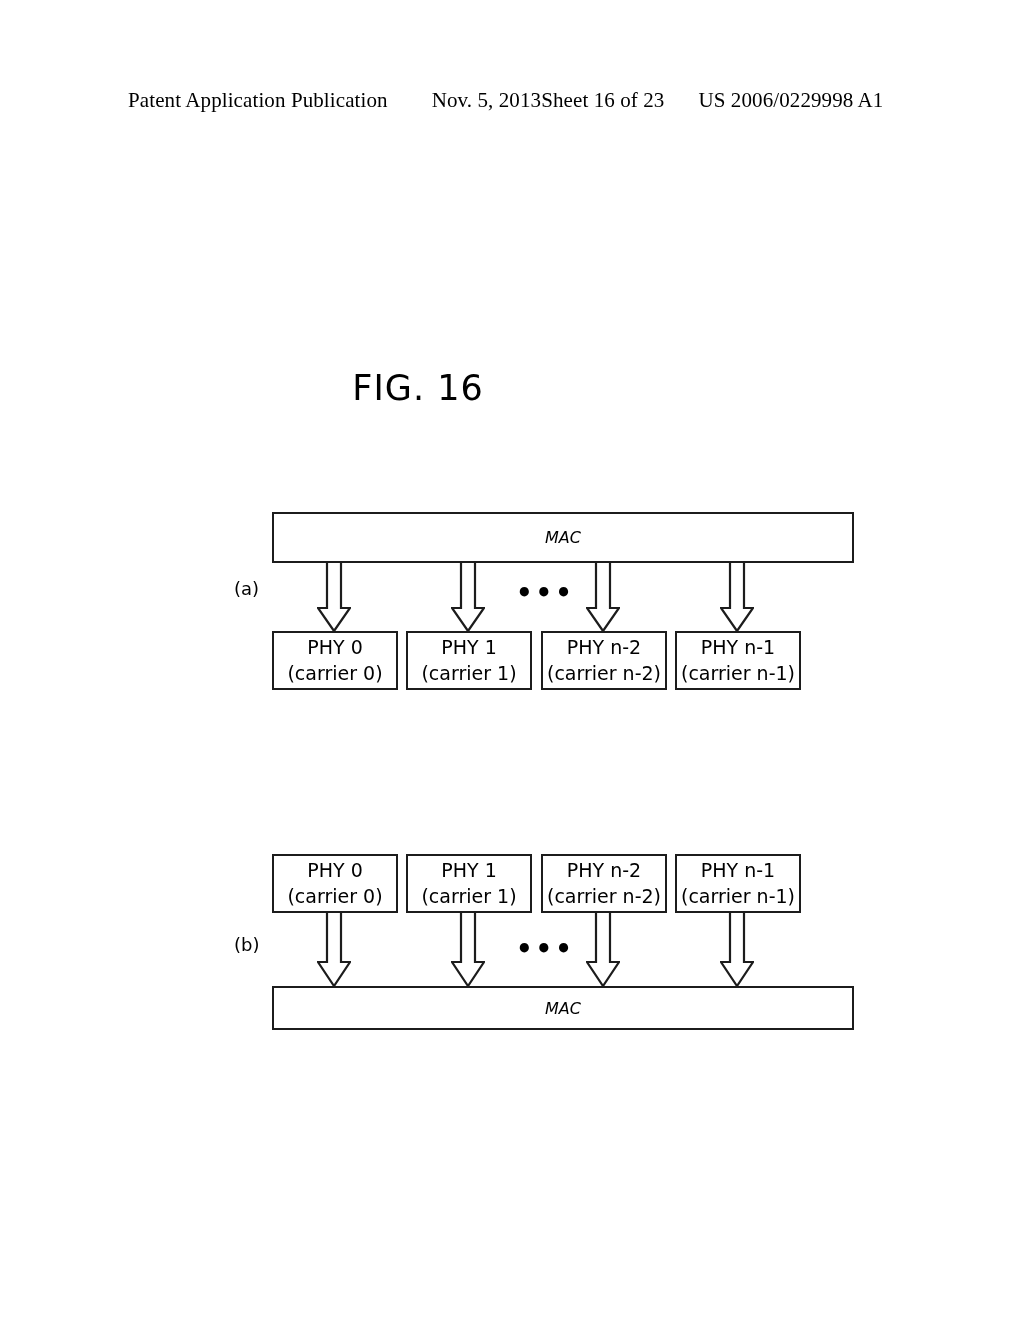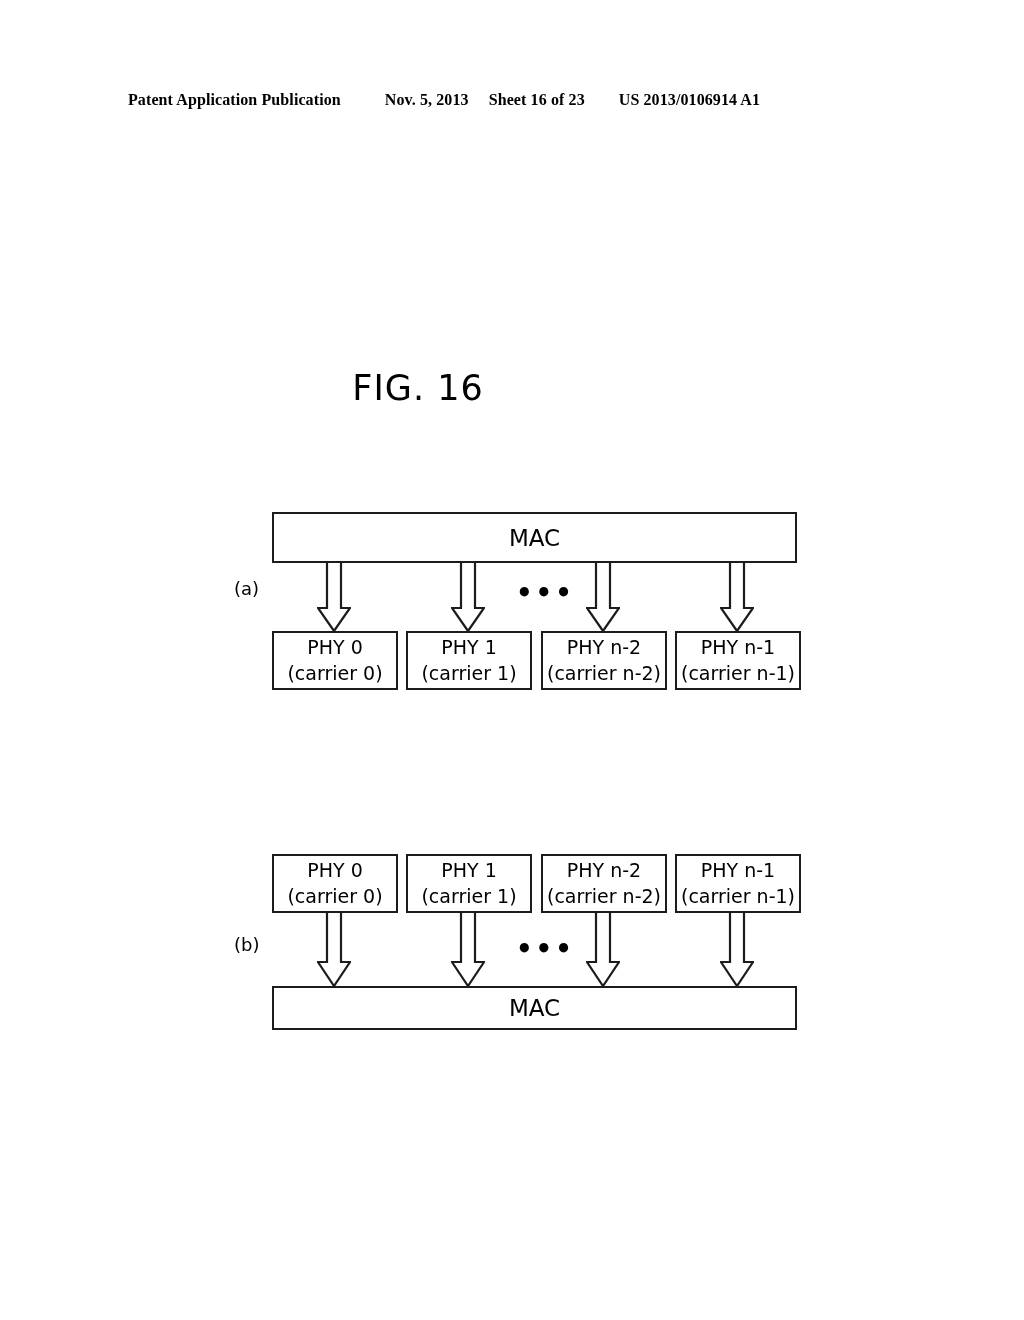--- a/index.html
+++ b/index.html
@@ -19,28 +19,28 @@
   
   .page-header {
     position: absolute;
     top: 88px;
     left: 128px;
     width: 768px;
     height: 24px;
     display: flex;
     align-items: center;
     font-family: "Liberation Serif", serif;
-    font-weight: bold;
-    font-size: 16px;
+    font-weight: normal;
+    font-size: 21px;
     letter-spacing: 0.1px;
     white-space: nowrap;
   }
   .hdr-pub   { }
   .hdr-date  { margin-left: 44px; }
-  .hdr-sheet { margin-left: 20px; }
+  .hdr-sheet { }
   .hdr-num   { margin-left: 34px; }
 
   
   .fig-title {
     position: absolute;
     top: 368px;
     left: 0;
     width: 836px;
     text-align: center;
     font-family: "DejaVu Sans", sans-serif;
@@ -57,29 +57,30 @@
   .panel-label {
     position: absolute;
     font-family: "DejaVu Sans", sans-serif;
     font-size: 18px;
     line-height: 1;
   }
 
   .mac-box {
     position: absolute;
     left: 272px;
-    width: 525px;
+    width: 582px;
     border: 2px solid #1c1c1c;
     box-sizing: border-box;
     background: #ffffff;
     display: flex;
     align-items: center;
     justify-content: center;
-    font-size: 23px;
-    font-family: "DejaVu Sans", sans-serif;
+    font-size: 16px;
+    font-family: "DejaVu Sans", sans-serif;
+    font-style: italic;
   }
 
   .phy-box {
     position: absolute;
     width: 126px;
     border: 2px solid #1c1c1c;
     box-sizing: border-box;
     background: #ffffff;
     display: flex;
     flex-direction: column;
@@ -106,21 +107,21 @@
     font-weight: bold;
   }
 </style>
 </head>
 <body>
 
 <div class="page-header">
   <span class="hdr-pub">Patent Application Publication</span>
   <span class="hdr-date">Nov. 5, 2013</span>
   <span class="hdr-sheet">Sheet 16 of 23</span>
-  <span class="hdr-num">US 2013/0106914 A1</span>
+  <span class="hdr-num">US 2006/0229998 A1</span>
 </div>
 
 <div class="fig-title">FIG. 16</div>
 
 <div class="diagram" id="panel-a" style="top:0;height:0;">
 
   <div class="panel-label" style="top:580px;left:234px;">(a)</div>
 
   <div class="mac-box" style="top:512px;height:51px;">
     <span>MAC</span>

